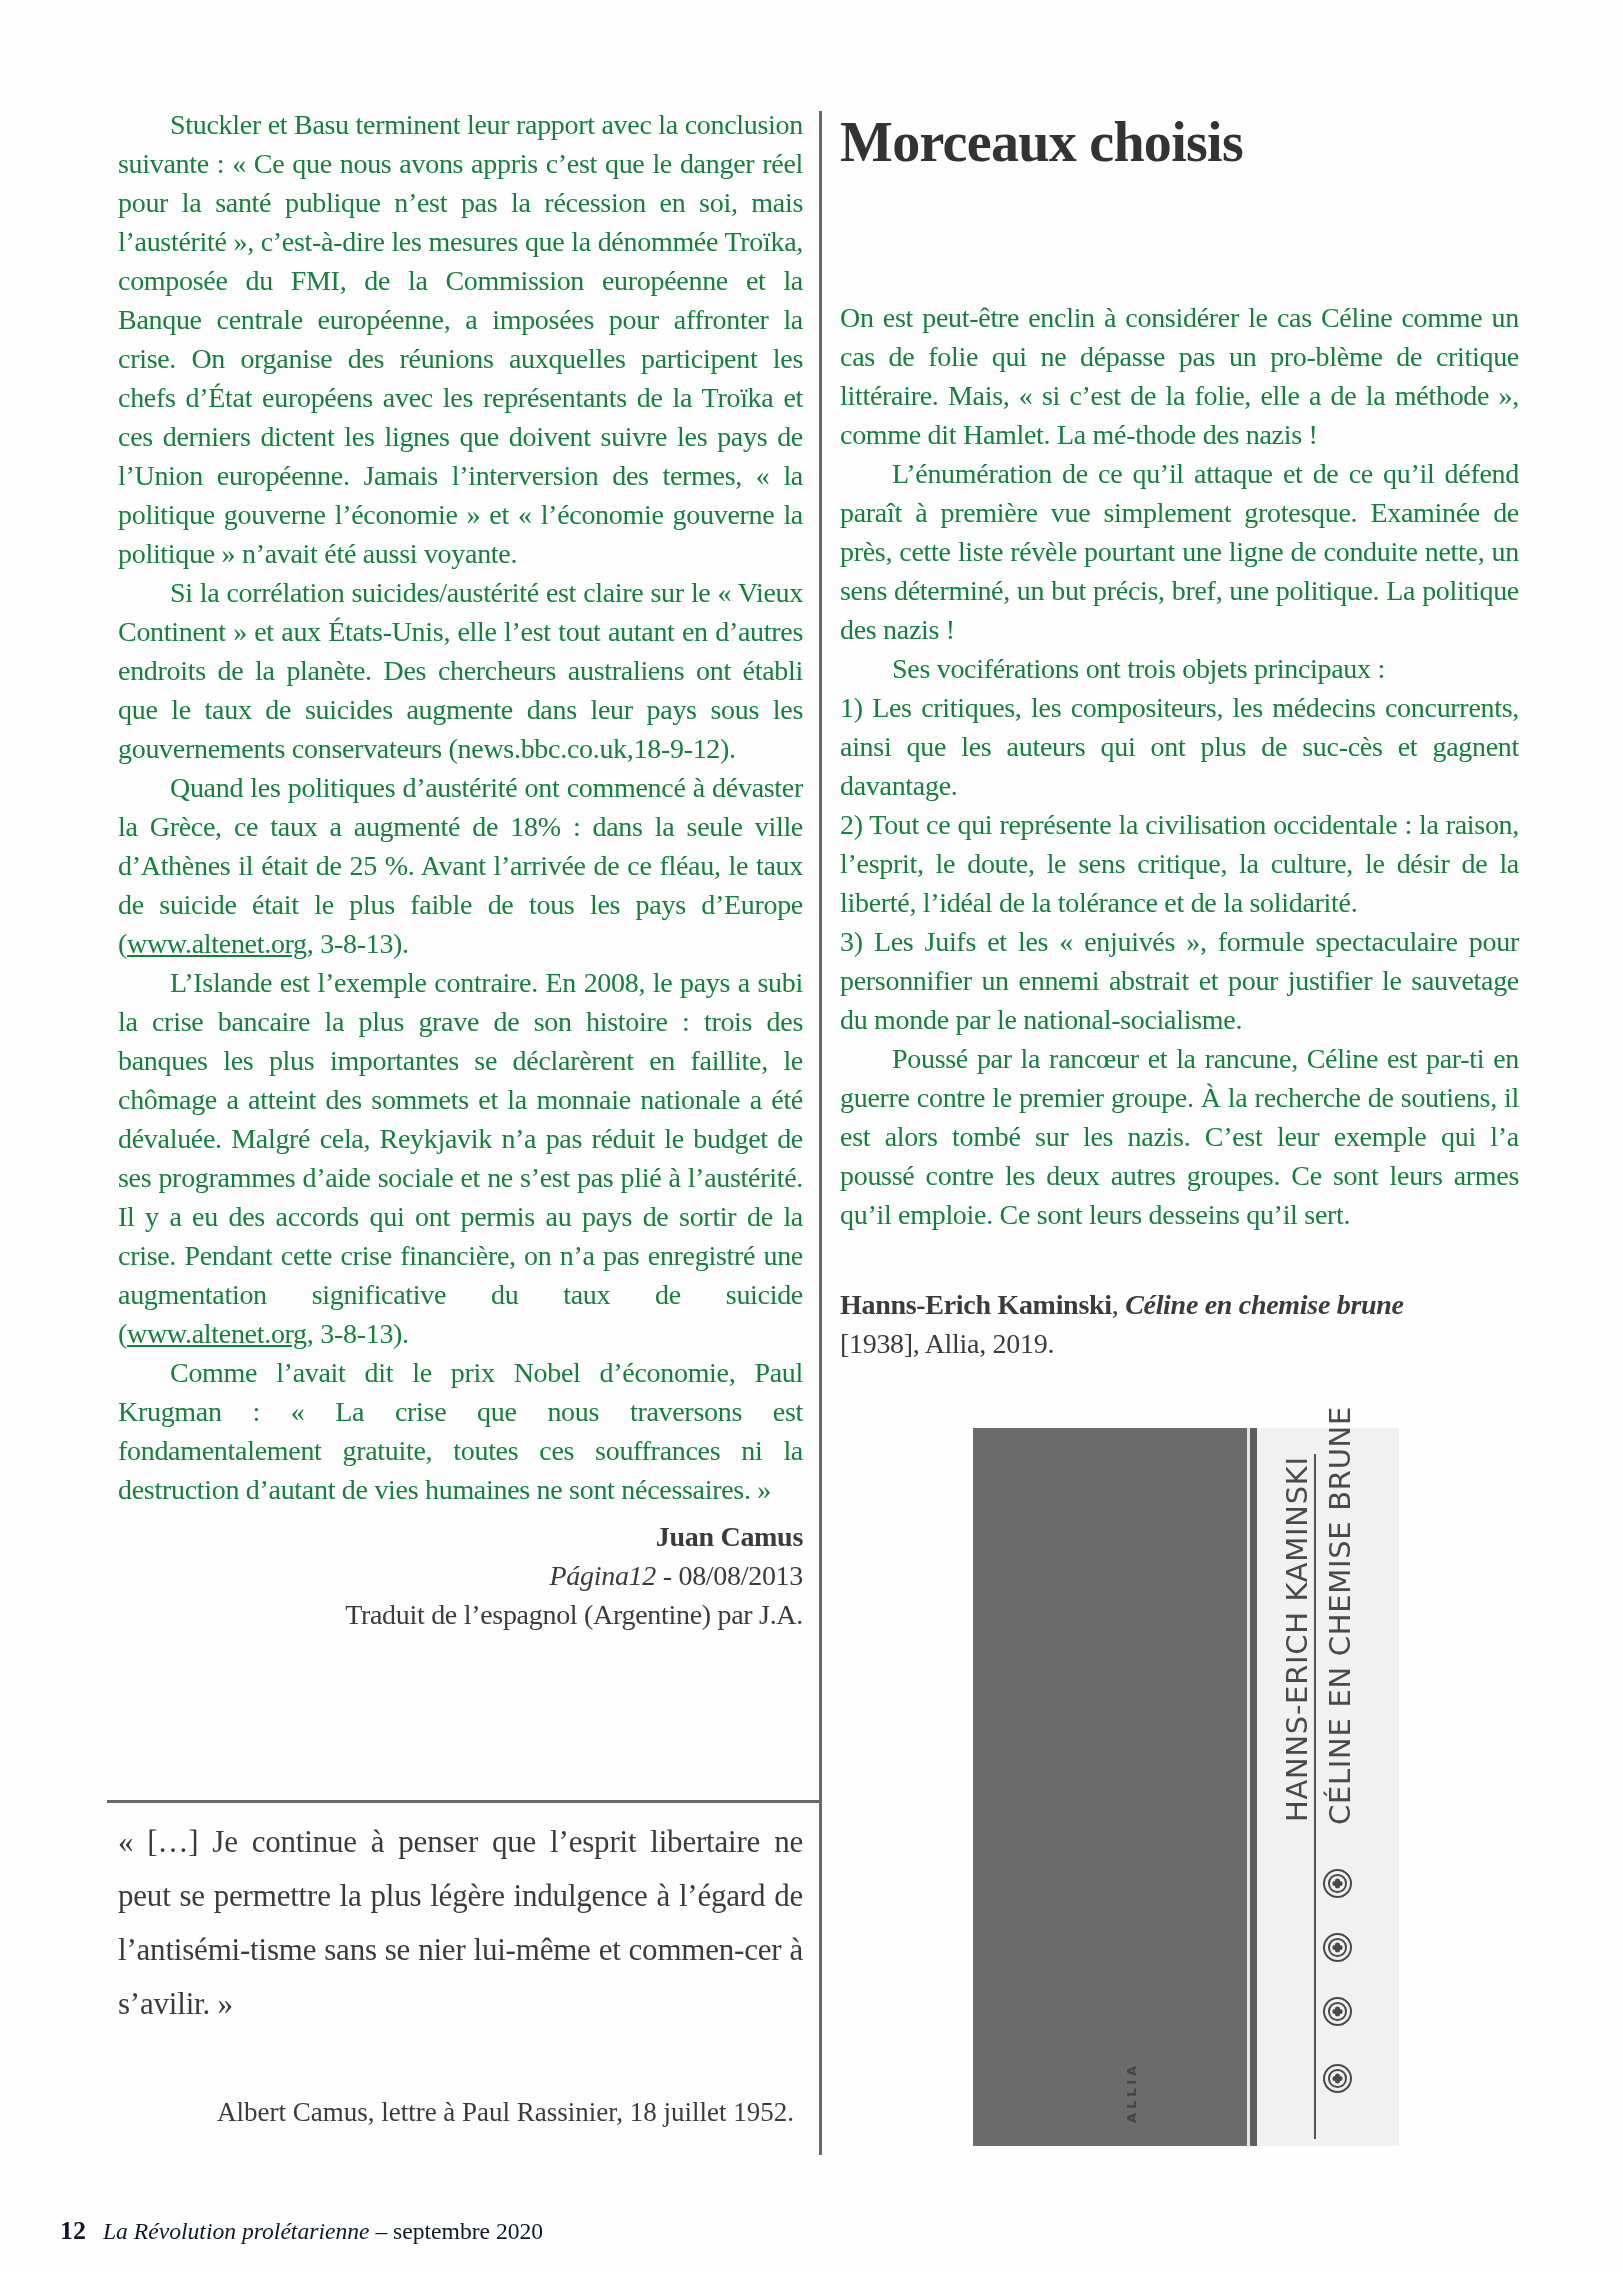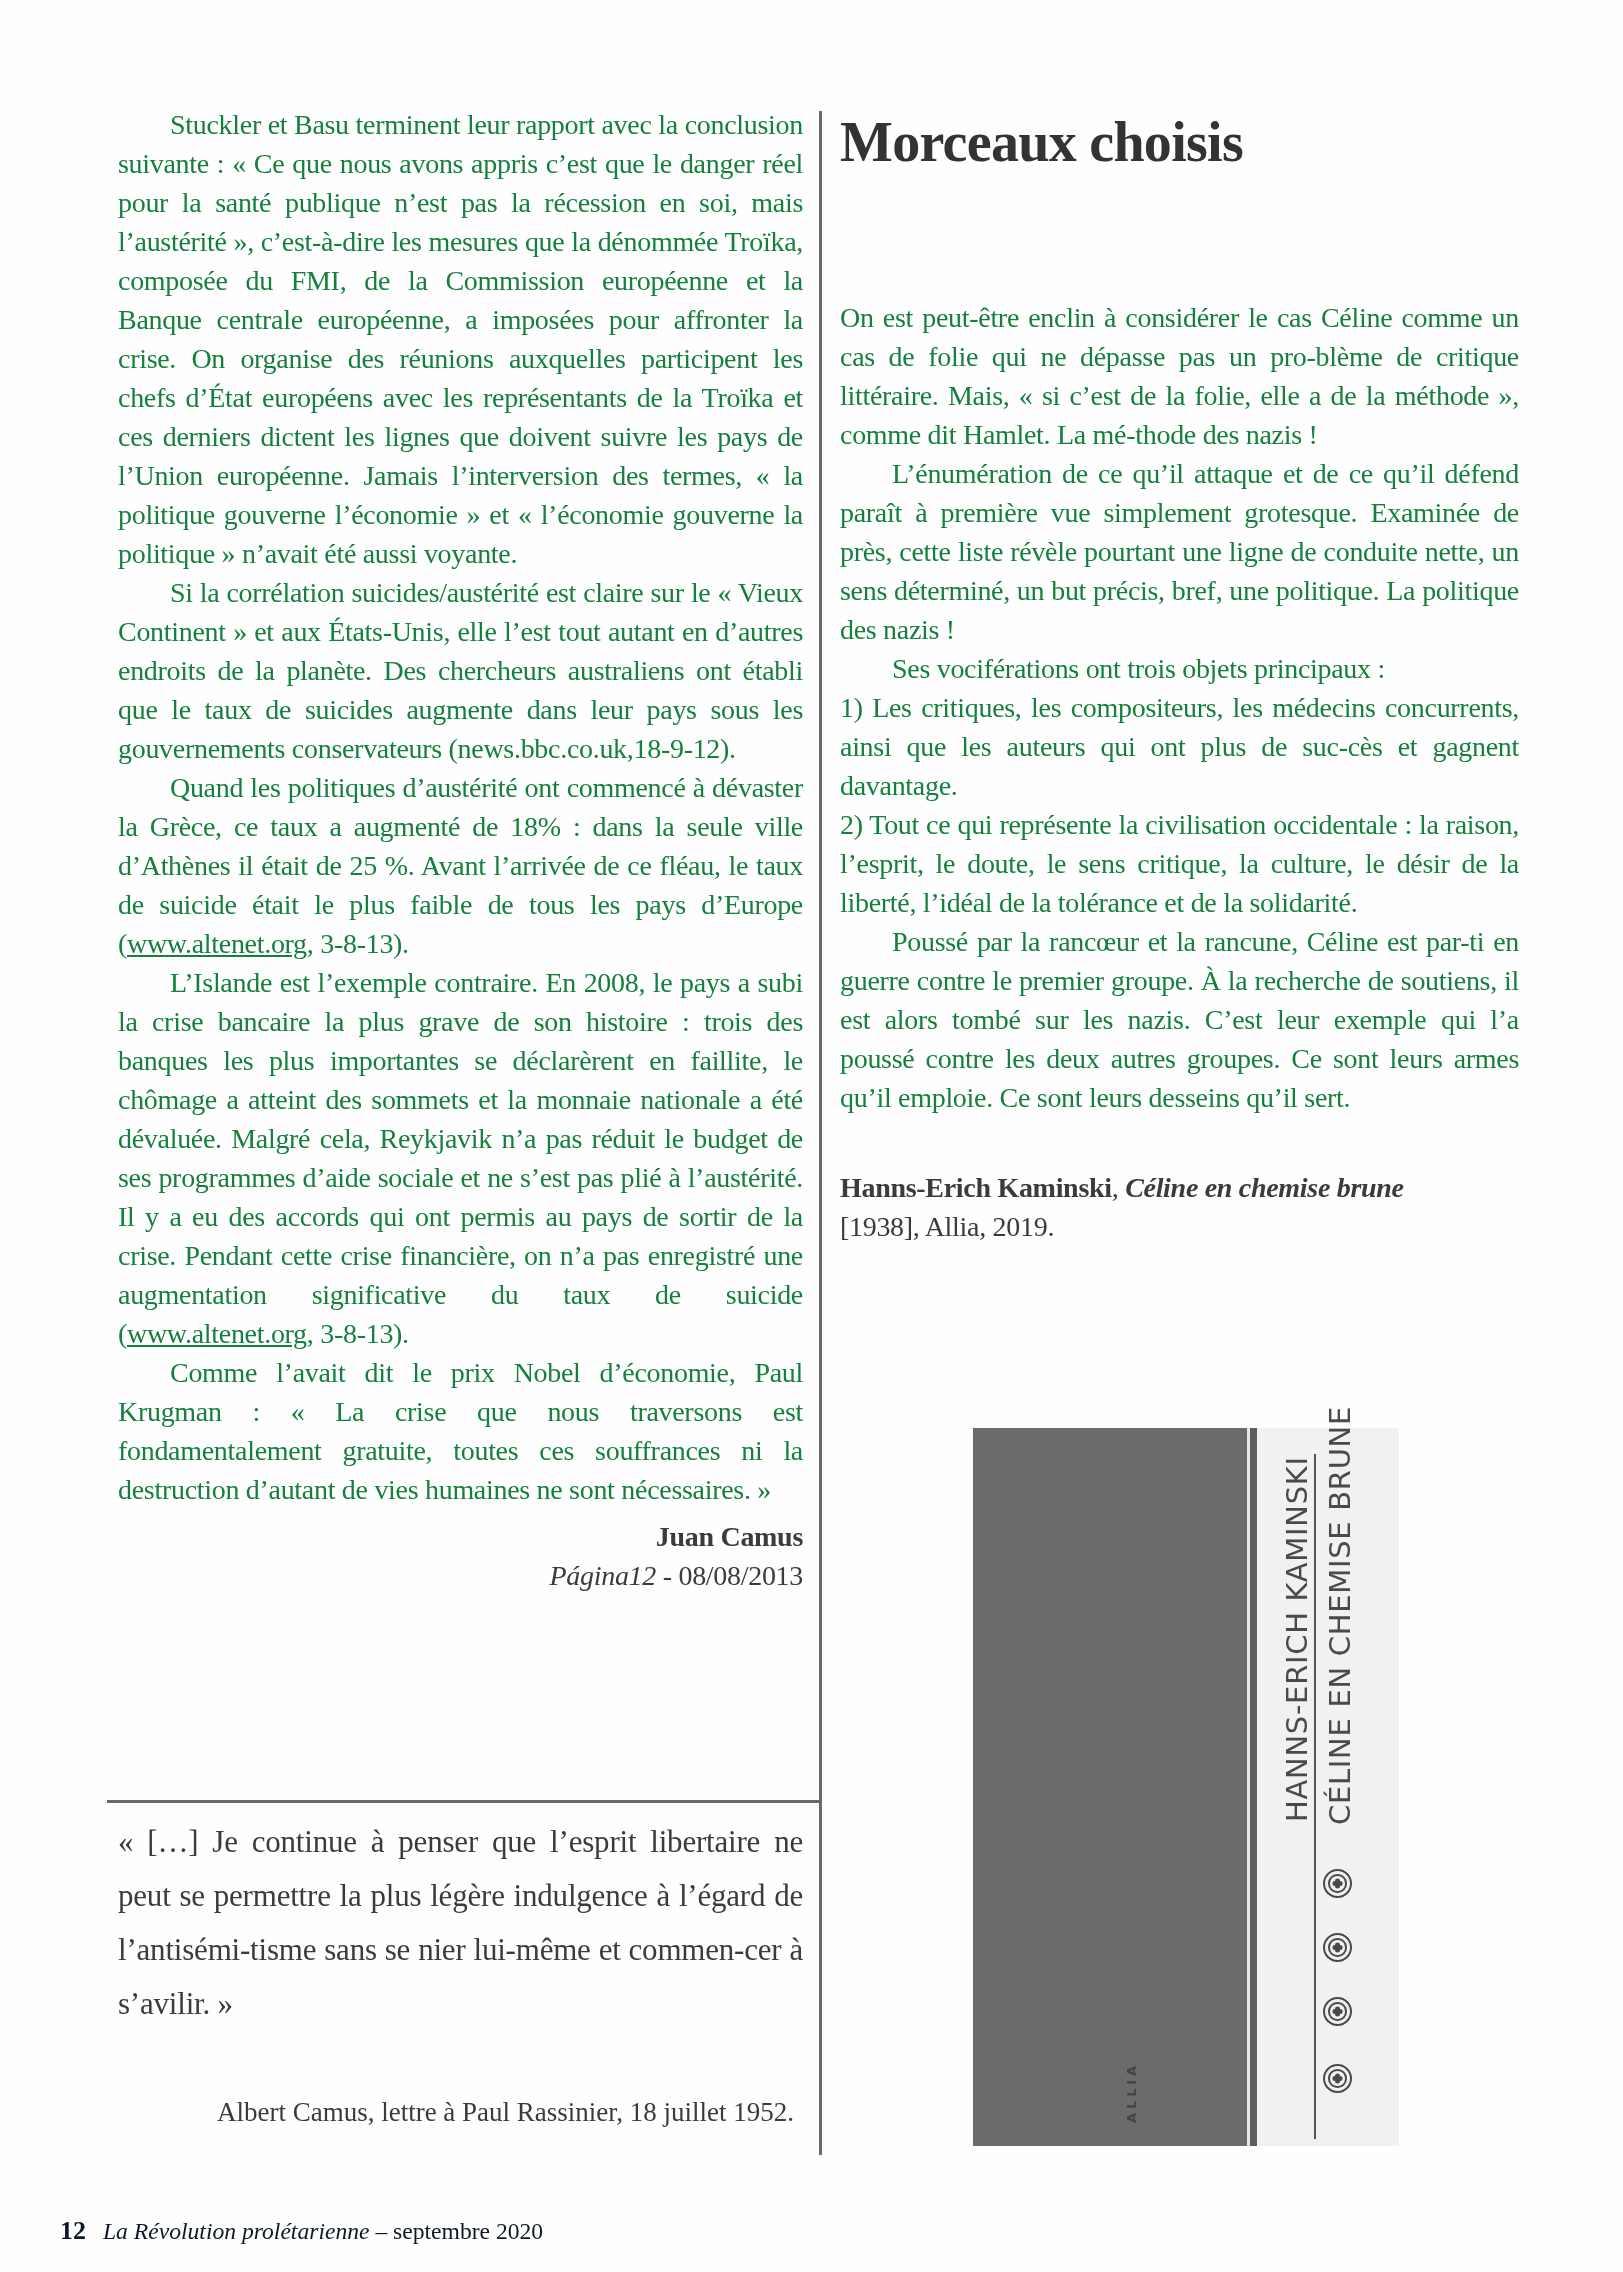--- a/index.html
+++ b/index.html
@@ -57,40 +57,42 @@
     <div class="body-text">
       <p class="indent">Stuckler et Basu terminent leur rapport avec la conclusion suivante : « Ce que nous avons appris c’est que le danger réel pour la santé publique n’est pas la récession en soi, mais l’austérité », c’est-à-dire les mesures que la dénommée Troïka, composée du FMI, de la Commission européenne et la Banque centrale européenne, a imposées pour affronter la crise. On organise des réunions auxquelles participent les chefs d’État européens avec les représentants de la Troïka et ces derniers dictent les lignes que doivent suivre les pays de l’Union européenne. Jamais l’interversion des termes, « la politique gouverne l’économie » et « l’économie gouverne la politique » n’avait été aussi voyante.</p>
       <p class="indent">Si la corrélation suicides/austérité est claire sur le « Vieux Continent » et aux États-Unis, elle l’est tout autant en d’autres endroits de la planète. Des chercheurs australiens ont établi que le taux de suicides augmente dans leur pays sous les gouvernements conservateurs (news.bbc.co.uk,18-9-12).</p>
       <p class="indent"><span>Quand les politiques d’austérité ont commencé à dévaster la Grèce, ce taux a augmenté de 18% : dans la seule ville d’Athènes il était de 25 %. Avant l’arrivée de ce fléau, le taux de suicide était le plus faible de tous les pays d’Europe (</span><span class="link">www.altenet.org</span><span>, 3-8-13).</span></p>
       <p class="indent"><span>L’Islande est l’exemple contraire. En 2008, le pays a subi la crise bancaire la plus grave de son histoire : trois des banques les plus importantes se déclarèrent en faillite, le chômage a atteint des sommets et la monnaie nationale a été dévaluée. Malgré cela, Reykjavik n’a pas réduit le budget de ses programmes d’aide sociale et ne s’est pas plié à l’austérité. Il y a eu des accords qui ont permis au pays de sortir de la crise. Pendant cette crise financière, on n’a pas enregistré une augmentation significative du taux de suicide (</span><span class="link">www.altenet.org</span><span>, 3-8-13).</span></p>
       <p class="indent">Comme l’avait dit le prix Nobel d’économie, Paul Krugman : « La crise que nous traversons est fondamentalement gratuite, toutes ces souffrances ni la destruction d’autant de vies humaines ne sont nécessaires. »</p>
     </div>
     <div class="signature">
       <div class="author">Juan Camus</div>
       <div class="source"><em>Página12</em><span> - 08/08/2013</span></div>
+      <div>Traduit de l’espagnol (Argentine) par J.A.</div>
     </div>
   </div>
 
   <div class="divider"></div>
   <div class="quote-box-top"></div>
 
   <div class="quote serif">
     <p>« […] Je continue à penser que l’esprit libertaire ne peut se permettre la plus légère indulgence à l’égard de l’antisémi-tisme sans se nier lui-même et commen-cer à s’avilir. »</p>
   </div>
   <div class="quote-attr serif">Albert Camus, lettre à Paul Rassinier, 18 juillet 1952.</div>
 
   <div class="title serif">Morceaux choisis</div>
 
   <div class="col-right serif" style="top: 298px;">
     <div class="body-text">
       <p>On est peut-être enclin à considérer le cas Céline comme un cas de folie qui ne dépasse pas un pro-blème de critique littéraire. Mais, « si c’est de la folie, elle a de la méthode », comme dit Hamlet. La mé-thode des nazis !</p>
       <p class="indent">L’énumération de ce qu’il attaque et de ce qu’il défend paraît à première vue simplement grotesque. Examinée de près, cette liste révèle pourtant une ligne de conduite nette, un sens déterminé, un but précis, bref, une politique. La politique des nazis !</p>
       <p class="indent">Ses vociférations ont trois objets principaux :</p>
       <p>1) Les critiques, les compositeurs, les médecins concurrents, ainsi que les auteurs qui ont plus de suc-cès et gagnent davantage.</p>
       <p>2) Tout ce qui représente la civilisation occidentale : la raison, l’esprit, le doute, le sens critique, la culture, le désir de la liberté, l’idéal de la tolérance et de la solidarité.</p>
+      <p>3) Les Juifs et les « enjuivés », formule spectaculaire pour personnifier un ennemi abstrait et pour justifier le sauvetage du monde par le national-socialisme.</p>
       <p class="indent">Poussé par la rancœur et la rancune, Céline est par-ti en guerre contre le premier groupe. À la recherche de soutiens, il est alors tombé sur les nazis. C’est leur exemple qui l’a poussé contre les deux autres groupes. Ce sont leurs armes qu’il emploie. Ce sont leurs desseins qu’il sert.</p>
     </div>
     <div class="ref">
       <span class="ref-author">Hanns-Erich Kaminski</span><span>, </span><span class="ref-book">Céline en chemise brune</span><br>
       <span>[1938], Allia, 2019.</span>
     </div>
   </div>
 
   <div class="book-cover">
     <div class="book-dark"></div>

